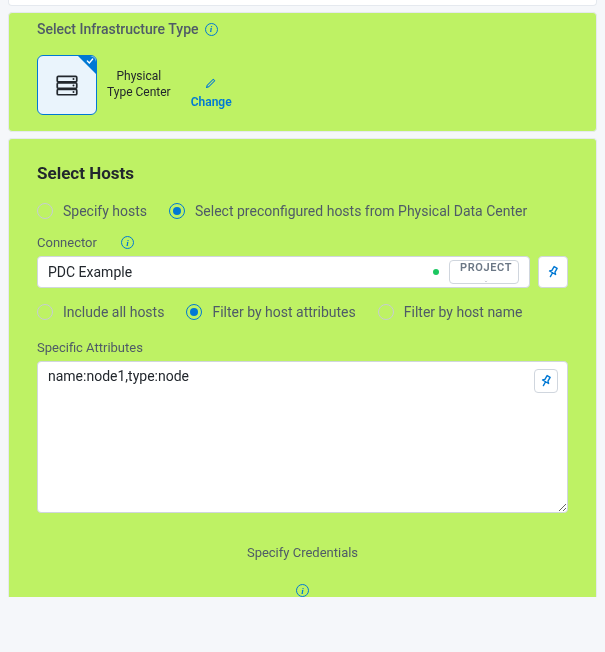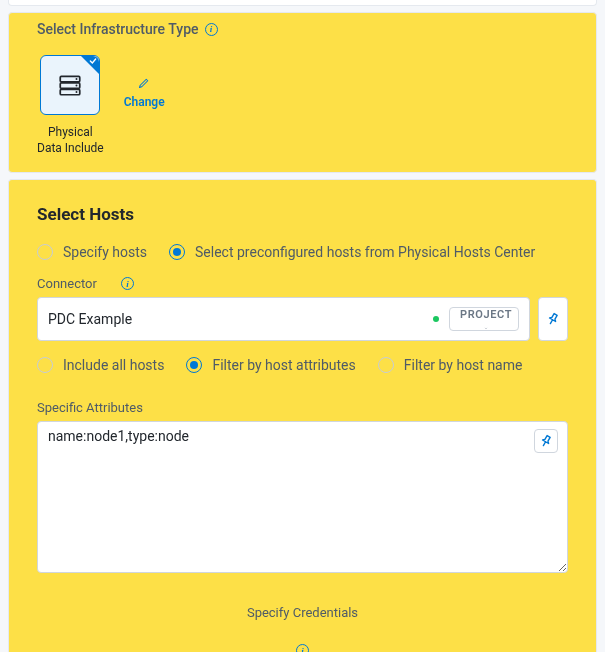--- a/index.html
+++ b/index.html
@@ -3,21 +3,21 @@
   <meta charset="utf-8">
   <style>
     * { box-sizing: border-box; margin: 0; padding: 0; }
     body {
       font-family: -apple-system, BlinkMacSystemFont, "Segoe UI", Roboto, sans-serif;
       background: #f5f7fa;
       width: 605px;
       color: #22272d;
     }
     .card {
-      background: #fde047;
+      background: #bef264;
       border: 1px solid #e5e9ef;
       border-radius: 4px;
       margin: 6px 8px;
       padding: 24px 28px;
     }
     .card.top { padding-top: 8px; padding-bottom: 16px; }
     .truncated-top {
       height: 6px;
       background: #fff;
       border: 1px solid #e5e9ef;
@@ -43,21 +43,21 @@
       justify-content: center;
       color: #0078d4;
       font-size: 9px;
       font-weight: bold;
       font-family: Georgia, serif;
       font-style: italic;
     }
     .infra-row { display: flex; align-items: center; gap: 20px; margin-top: 18px; }
     .infra-tile {
       display: flex;
-      flex-direction: column;
+      flex-direction: row;
       align-items: center;
       gap: 10px;
     }
     .tile-box {
       width: 60px;
       height: 60px;
       border: 1px solid #0078d4;
       border-radius: 6px;
       background: #eaf4fc;
       position: relative;
@@ -146,21 +146,21 @@
       display: flex;
       align-items: stretch;
       gap: 8px;
       margin-bottom: 10px;
     }
     .connector-input {
       flex: 1;
       border: 1px solid #d0d6de;
       border-radius: 4px;
       background: #fff;
-      height: 44px;
+      height: 32px;
       display: flex;
       align-items: center;
       padding: 0 10px;
       gap: 10px;
       font-size: 14px;
       color: #22272d;
     }
     .connector-value { flex: 1; }
     .status-dot {
       width: 6px; height: 6px; border-radius: 50%; background: #1bc760;
@@ -242,21 +242,21 @@
           <rect x="3" y="4" width="18" height="5" rx="1" fill="none" stroke="#22272d" stroke-width="1.6"></rect>
           <rect x="3" y="10" width="18" height="5" rx="1" fill="none" stroke="#22272d" stroke-width="1.6"></rect>
           <rect x="3" y="16" width="18" height="5" rx="1" fill="none" stroke="#22272d" stroke-width="1.6"></rect>
           <circle cx="18" cy="6.5" r="0.9" fill="#22272d"></circle>
           <circle cx="18" cy="12.5" r="0.9" fill="#22272d"></circle>
           <circle cx="18" cy="18.5" r="0.9" fill="#22272d"></circle>
         </svg>
       </div>
       <div class="tile-label">
         <span>Physical</span><br>
-        <span>Data Include</span>
+        <span>Type Center</span>
       </div>
     </div>
     <div class="change-link">
       <svg class="pencil-icon" viewBox="0 0 16 16">
           <path d="M2 14 L3 11 L11 3 L13 5 L5 13 Z M11 3 L13 5" stroke="#0078d4" stroke-width="1.4" fill="none" stroke-linejoin="round"></path>
         </svg>
       <span>Change</span>
     </div>
   </div>
 </div>
@@ -264,21 +264,21 @@
 <div class="card" style="padding-bottom:0; border-bottom:none; border-bottom-left-radius:0; border-bottom-right-radius:0; margin-bottom:0;">
   <div class="heading">Select Hosts</div>
 
   <div class="radio-row">
     <div class="radio-item">
       <span class="radio"></span>
       <span class="radio-label">Specify hosts</span>
     </div>
     <div class="radio-item">
       <span class="radio checked"></span>
-      <span class="radio-label">Select preconfigured hosts from Physical Hosts Center</span>
+      <span class="radio-label">Select preconfigured hosts from Physical Data Center</span>
     </div>
   </div>
 
   <div class="field-label">
     <span>Connector</span>
     <span class="info-icon">i</span>
   </div>
   <div class="connector-row">
     <div class="connector-input">
       <span class="connector-value">PDC Example</span>
@@ -305,21 +305,21 @@
     <div class="radio-item">
       <span class="radio checked"></span>
       <span class="radio-label">Filter by host attributes</span>
     </div>
     <div class="radio-item">
       <span class="radio"></span>
       <span class="radio-label">Filter by host name</span>
     </div>
   </div>
 
-  <div class="field-label" style="margin-top:27px;">Specific Attributes</div>
+  <div class="field-label" style="margin-top:20px;">Specific Attributes</div>
   <div class="attr-box">
     <textarea class="attr-textarea" style="">name:node1,type:node</textarea>
     <div class="attr-pin">
       <svg class="pin-icon" viewBox="0 0 16 16">
           <path d="M6 2 L10 2 L10 7 L12 9 L4 9 L6 7 Z M8 9 L8 14" stroke="currentColor" stroke-width="1.6" fill="none" stroke-linejoin="round" stroke-linecap="round" transform="rotate(30 8 8)"></path>
         </svg>
     </div>
   </div>
 
   <div class="field-label creds-label">

